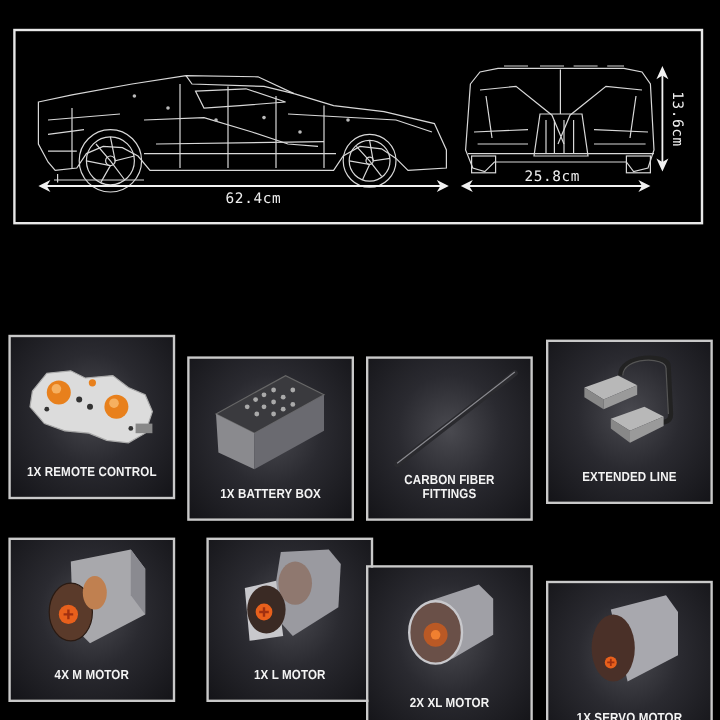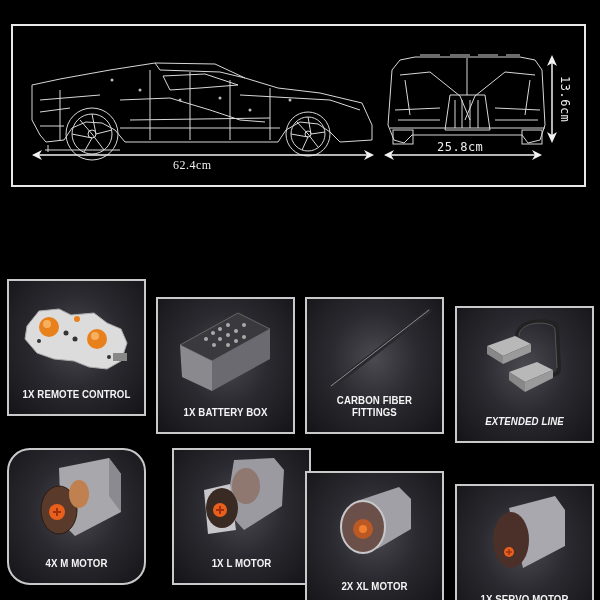--- a/index.html
+++ b/index.html
@@ -82,21 +82,21 @@
   <g fill="#f2f2f2">
     <path d="M32,155 L42,150 L39,155 L42,160 Z"></path>
     <path d="M374,155 L364,150 L367,155 L364,160 Z"></path>
     <path d="M384,155 L394,150 L391,155 L394,160 Z"></path>
     <path d="M542,155 L532,150 L535,155 L532,160 Z"></path>
     <path d="M552,55 L547,66 L552,63 L557,66 Z"></path>
     <path d="M552,143 L547,132 L552,135 L557,132 Z"></path>
   </g>
 </svg>
 
-<div class="dim-text" style="left:173px;top:158px;font-family:Liberation Serif, serif;">62.4cm</div>
+<div class="dim-text" style="left:188px;top:158px;">62.4cm</div>
 <div class="dim-text" style="left:437px;top:140px;">25.8cm</div>
 <div class="dim-text" style="left:538px;top:92px;transform:rotate(90deg);transform-origin:left top;left:572px;top:76px;">13.6cm</div>
 
 <div class="tile" style="left:7px;top:279px;">
   <svg width="139" height="100">
     <path d="M18,45 L30,30 L50,28 L62,34 L85,32 L98,42 L112,48 L118,62 L112,80 L98,88 L80,86 L65,80 L45,78 L28,72 L16,58 Z" fill="#dcdcdc" stroke="#aaa"></path>
     <rect x="104" y="72" width="14" height="8" fill="#888"></rect>
     <circle cx="40" cy="46" r="10" fill="#e8801c"></circle>
       <circle cx="38" cy="43" r="4" fill="#f6b060"></circle>
     <circle cx="88" cy="58" r="10" fill="#e8801c"></circle>
@@ -134,35 +134,35 @@
 </div>
 
 <div class="tile" style="left:305px;top:297px;">
   <svg width="139" height="100">
     <line x1="24" y1="88" x2="122" y2="12" stroke="#2a2a2e" stroke-width="5" stroke-linecap="round"></line>
     <line x1="24" y1="87" x2="122" y2="11" stroke="#8a8a90" stroke-width="1"></line>
   </svg>
   <div class="label">CARBON FIBER FITTINGS</div>
 </div>
 
-<div class="tile" style="left:455px;top:306px;font-style:italic;">
+<div class="tile" style="left:455px;top:283px;">
   <svg width="139" height="100">
     <path d="M60,28 C60,10 100,10 100,20 L102,60 C102,70 90,66 88,66" fill="none" stroke="#222" stroke-width="4"></path>
     <path d="M62,28 C62,12 98,12 98,22 L100,60" fill="none" stroke="#555" stroke-width="1"></path>
     <path d="M30,38 L58,28 L74,36 L46,48 Z" fill="#b8b8b8"></path>
     <path d="M30,38 L46,48 L46,56 L30,46 Z" fill="#888"></path>
     <path d="M46,48 L74,36 L74,44 L46,56 Z" fill="#9a9a9a"></path>
     <path d="M52,64 L80,54 L96,62 L68,74 Z" fill="#b8b8b8"></path>
     <path d="M52,64 L68,74 L68,84 L52,72 Z" fill="#888"></path>
     <path d="M68,74 L96,62 L96,70 L68,84 Z" fill="#9a9a9a"></path>
   </svg>
   <div class="label">EXTENDED LINE</div>
 </div>
 
-<div class="tile" style="left:7px;top:448px;border-radius:23px;">
+<div class="tile" style="left:7px;top:448px;">
   <svg width="139" height="100">
     <path d="M50,18 L100,8 L112,24 L112,62 L66,86 L52,72 Z" fill="#a8a8ac"></path>
     <path d="M100,8 L112,24 L112,62 L100,46 Z" fill="#8a8a90"></path>
     <ellipse cx="50" cy="60" rx="18" ry="24" fill="#5a3a2a" stroke="#2a1a12"></ellipse>
     <ellipse cx="70" cy="44" rx="10" ry="14" fill="#c08050"></ellipse>
     <circle cx="48" cy="62" r="8" fill="#e8601c"></circle>
     <path d="M44,62 L52,62 M48,58 L48,66" stroke="#a03010" stroke-width="2"></path>
   </svg>
   <div class="label">4X M MOTOR</div>
 </div>

